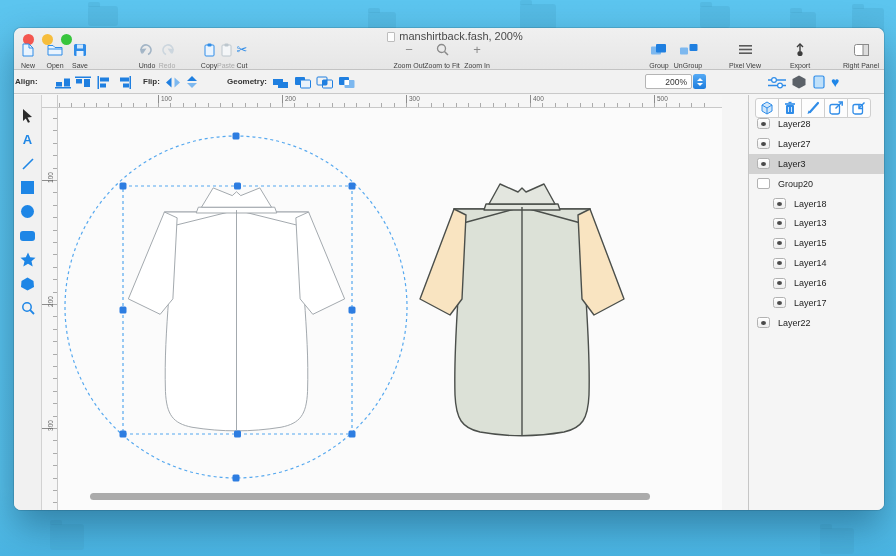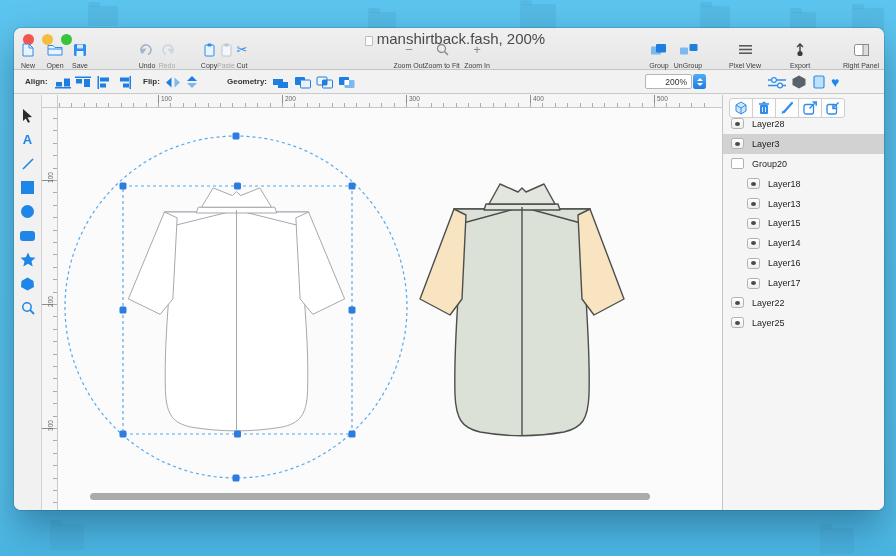--- a/index.html
+++ b/index.html
@@ -10,21 +10,21 @@
   .folder { position:absolute; background:rgba(70,160,200,.28); border-radius:3px; }
   .folder::before { content:""; position:absolute; top:-4px; left:0; width:12px; height:5px; background:inherit; border-radius:2px 2px 0 0; }
 
   
   .window { position:absolute; left:14px; top:28px; width:870px; height:482px; background:#f5f5f5; border-radius:7px; box-shadow:0 16px 38px rgba(0,40,70,.42), 0 0 0 1px rgba(0,0,0,.12); overflow:hidden; }
 
   .header { position:relative; height:42px; background:linear-gradient(#f0f0f0,#e6e6e6); border-bottom:1px solid #c3c3c3; border-radius:7px 7px 0 0; }
   .traffic { position:absolute; top:6px; left:9px; display:flex; gap:8px; }
   .tl { width:11px; height:11px; border-radius:50%; }
   .tl.r { background:#f4564f; } .tl.y { background:#f6bd3c; } .tl.g { background:#38c53d; }
-  .wtitle { position:absolute; top:2px; left:12px; right:0; text-align:center; font-size:15px; color:#4a4a4a; }
+  .wtitle { position:absolute; top:2px; left:12px; right:0; text-align:center; font-size:11px; color:#4a4a4a; }
   .wtitle .proxy { display:inline-block; width:8px; height:10px; background:#fdfdfd; border:1px solid #bdbdbd; border-radius:1px; vertical-align:-2px; margin-right:4px; }
 
   .tbtn { position:absolute; top:14px; height:27px; display:flex; flex-direction:column; align-items:center; justify-content:space-between; cursor:default; }
   .ticon { height:15px; display:flex; align-items:center; justify-content:center; }
   .tlabel { font-size:7px; color:#3d3d3d; white-space:nowrap; }
   .tbtn.dis .tlabel { color:#ababab; }
   .glyph-btn { font-size:13px; line-height:13px; color:#8a8a8a; }
 
   
   .formatbar { position:relative; height:24px; background:#f2f2f2; border-bottom:1px solid #c9c9c9; }
@@ -72,21 +72,21 @@
   .shirt-colored path { stroke:var(--shirt-stroke,#4b4f4b); stroke-width:1.4; stroke-linejoin:round; }
   .shirt-colored .p-body { fill:var(--shirt-body,#dce1d7); }
   .shirt-colored .p-sleeve { fill:var(--shirt-sleeve,#f9e4c1); }
   .shirt-colored .p-collar { fill:var(--shirt-collar,#e3e6df); }
   .shirt-colored .seam { fill:none; }
 
   .selsvg .dash { fill:none; stroke:var(--sel,#55a8ef); stroke-width:1.2; stroke-dasharray:3 3; }
   .selsvg .hdl { fill:var(--handle,#2d7de1); }
 
   
-  .layers { position:absolute; right:0; top:0; bottom:0; width:162px; background:#f5f5f5; border-left:1px solid #c6c6c6; }
+  .layers { position:absolute; right:0; top:0; bottom:0; width:136px; background:#f5f5f5; border-left:1px solid #c6c6c6; }
   .ltoolbar { position:absolute; left:6px; top:3px; display:flex; }
   .seg { width:24px; height:20px; background:#fdfdfd; border:1px solid #cfcfcf; margin-left:-1px; display:flex; align-items:center; justify-content:center; }
   .seg:first-child { margin-left:0; border-radius:3px 0 0 3px; }
   .seg:last-child { border-radius:0 3px 3px 0; }
   .llist { position:absolute; left:0; right:0; top:19px; }
   .lrow { position:relative; height:19.9px; display:flex; align-items:center; }
   .lrow.selected { background:#d2d2d2; }
   .eyebtn { margin-left:8px; width:13px; height:11px; background:linear-gradient(#ffffff,#ededed); border:1px solid #b2b2b2; border-radius:2.5px; display:flex; align-items:center; justify-content:center; }
   .eyebtn .pupil { width:5px; height:4px; background:#4a4a4a; border-radius:50%; }
   .lrow.group-row .eyebtn { background:#fff; border-radius:2px; }
@@ -250,21 +250,21 @@
           <svg width="15" height="12">
             <rect x="0.5" y="0.5" width="14" height="11" rx="2" fill="#fff" stroke="#8a8a8a"></rect>
             <rect x="9" y="0.5" width="5.5" height="11" fill="#dcdcdc" stroke="#8a8a8a"></rect>
           </svg>
         </span>
       <span class="tlabel">Right Panel</span>
     </div>
   </div>
 
   <div class="formatbar">
-    <span class="fblabel" style="left:11px;text-align:center;">Align:</span>
+    <span class="fblabel" style="left:1px;text-align:center;">Align:</span>
     <span class="fbicon" style="left:41px;">
         <svg width="17" height="13">
           <rect x="1" y="6" width="6" height="4.5" fill="#1f7fe0"></rect>
           <rect x="9" y="2.5" width="6" height="8" fill="#1f7fe0"></rect>
           <rect x="0" y="11" width="16" height="1.5" fill="#1f7fe0"></rect>
         </svg>
       </span>
     <span class="fbicon" style="left:61px;">
         <svg width="17" height="13">
           <rect x="0" y="0.5" width="16" height="1.5" fill="#1f7fe0"></rect>
@@ -492,20 +492,26 @@
             </svg>
           </div>
       </div>
       <div class="llist" id="layer-list">
           <div class="lrow">
     <span class="eyebtn">
               <span class="pupil"></span>
             </span>
     <span class="lname">Layer28</span>
   </div>
+          <div class="lrow">
+    <span class="eyebtn">
+              <span class="pupil"></span>
+            </span>
+    <span class="lname">Layer27</span>
+  </div>
           <div class="lrow selected">
     <span class="eyebtn">
               <span class="pupil"></span>
             </span>
     <span class="lname">Layer3</span>
   </div>
           <div class="lrow group-row">
     <span class="eyebtn"></span>
     <span class="lname">Group20</span>
   </div>
@@ -544,22 +550,16 @@
               <span class="pupil"></span>
             </span>
     <span class="lname">Layer17</span>
   </div>
           <div class="lrow">
     <span class="eyebtn">
               <span class="pupil"></span>
             </span>
     <span class="lname">Layer22</span>
   </div>
-          <div class="lrow">
-    <span class="eyebtn">
-              <span class="pupil"></span>
-            </span>
-    <span class="lname">Layer25</span>
-  </div>
         </div>
     </div>
   </div>
 </div>
 
 </body></html>

